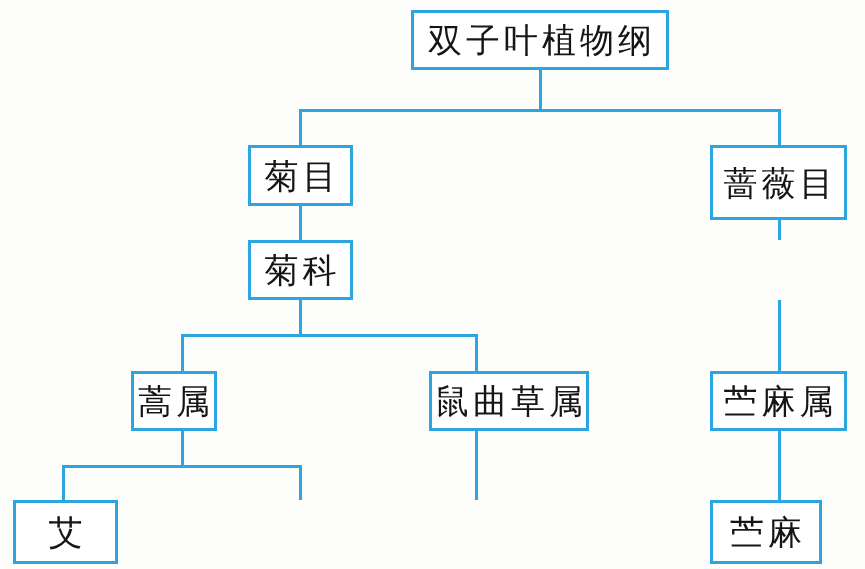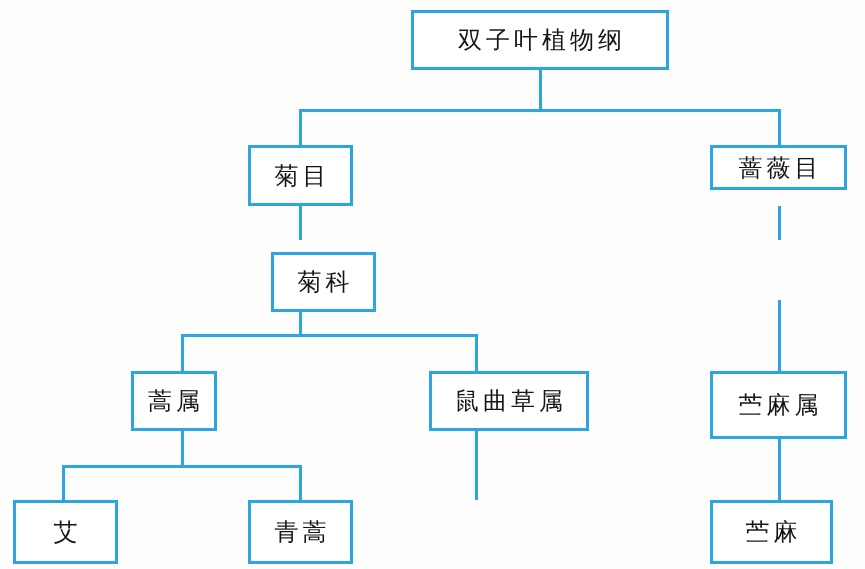--- a/index.html
+++ b/index.html
@@ -22,21 +22,21 @@
   .node {
     position: absolute;
     box-sizing: border-box;
     border: 3px solid #2BA6E0;
     background: #ffffff;
     display: flex;
     align-items: center;
     justify-content: center;
     color: #151515;
     font-family: "DejaVu Serif", serif;
-    font-size: 24px;
+    font-size: 34px;
     line-height: 1;
     letter-spacing: 4px;
     text-indent: 4px;
     white-space: nowrap;
     z-index: 2;
   }
   .conn {
     position: absolute;
     background: #2BA6E0;
     z-index: 1;
@@ -71,31 +71,30 @@
   <div class="conn v" style="left:299px; top:465px; height:35px;"></div>
 
   <div class="conn v" style="left:475px; top:431px; height:69px;"></div>
 
   <div class="conn v" style="left:778px; top:431px; height:69px;"></div>
 
   <div class="node" style="left:411px; top:10px; width:258px; height:60px;">双子叶植物纲</div>
 
   <div class="node" style="left:248px; top:145px; width:105px; height:61px;">菊目</div>
 
-  <div class="node" style="left:710px; top:145px; width:137px; height:45px;">蔷薇目</div>
+  <div class="node" style="left:710px; top:145px; width:137px; height:75px;">蔷薇目</div>
 
-  <div class="node" style="left:248px; top:252px; width:105px; height:60px;margin-left:23px;">菊科</div>
+  <div class="node" style="left:248px; top:240px; width:105px; height:60px;">菊科</div>
 
 
   <div class="node" style="left:131px; top:371px; width:86px; height:60px;">蒿属</div>
 
   <div class="node" style="left:405px; top:371px; width:160px; height:60px;margin-left:24px;">鼠曲草属</div>
 
-  <div class="node" style="left:710px; top:371px; width:137px; height:68px;">苎麻属</div>
+  <div class="node" style="left:710px; top:371px; width:137px; height:60px;">苎麻属</div>
 
   <div class="node" style="left:13px; top:500px; width:105px; height:64px;">艾</div>
 
-  <div class="node" style="left:248px; top:500px; width:105px; height:64px;">青蒿</div>
 
 
-  <div class="node" style="left:710px; top:500px; width:123px; height:64px;">苎麻</div>
+  <div class="node" style="left:710px; top:500px; width:112px; height:64px;">苎麻</div>
 
 </div>
 
 </body></html>

